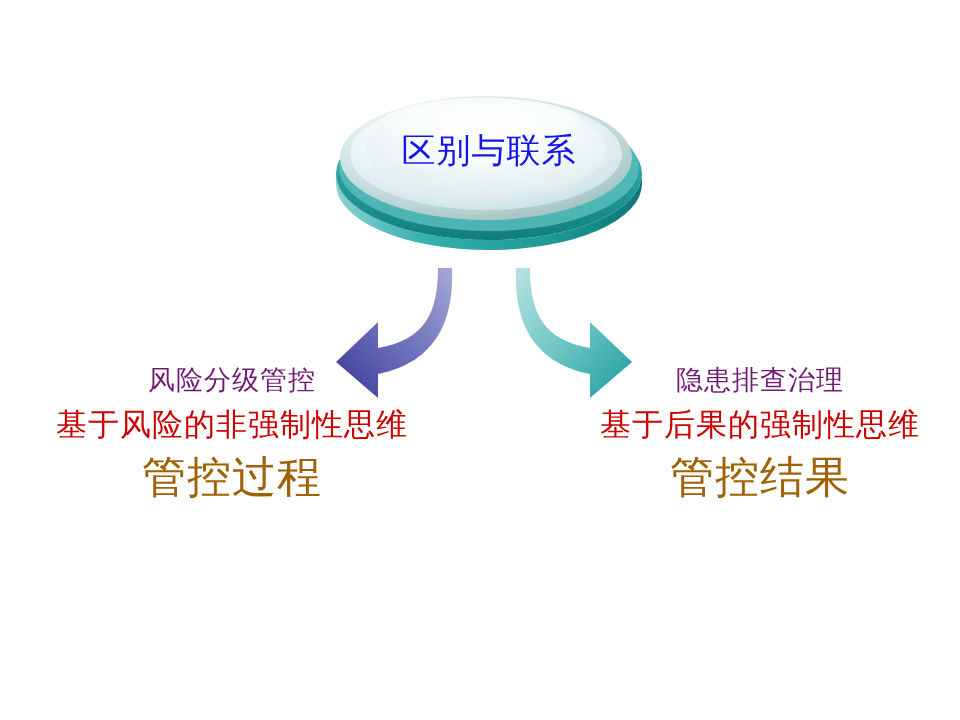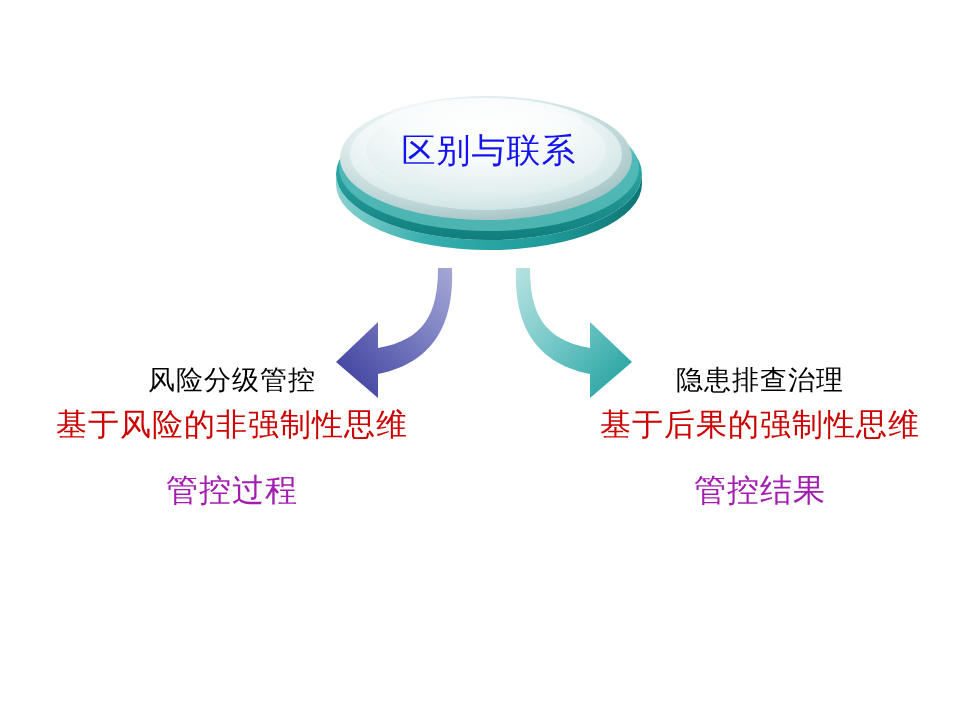--- a/index.html
+++ b/index.html
@@ -80,33 +80,33 @@
   .col-left  { left: 12px; }
   .col-right { left: 540px; }
 
   .line {
     white-space: nowrap;
     letter-spacing: 1px;
   }
   .line-heading {
     font-size: 27px;
     line-height: 40px;
-    color: #000000;
+    color: #701a75;
   }
   .line-sub {
     font-size: 31px;
     line-height: 48px;
     color: #cc0000;
     text-align: center;
   }
   .line-result {
-    font-size: 32px;
+    font-size: 44px;
     line-height: 52px;
-    color: #a21caf;
-    margin-top: 16px;
+    color: #a16207;
+    margin-top: 3px;
   }
 </style>
 </head>
 <body>
 
 <div id="slide">
 
   <div class="disc-wrap">
     <svg class="disc-svg" viewBox="0 0 318 172">
       <defs>

